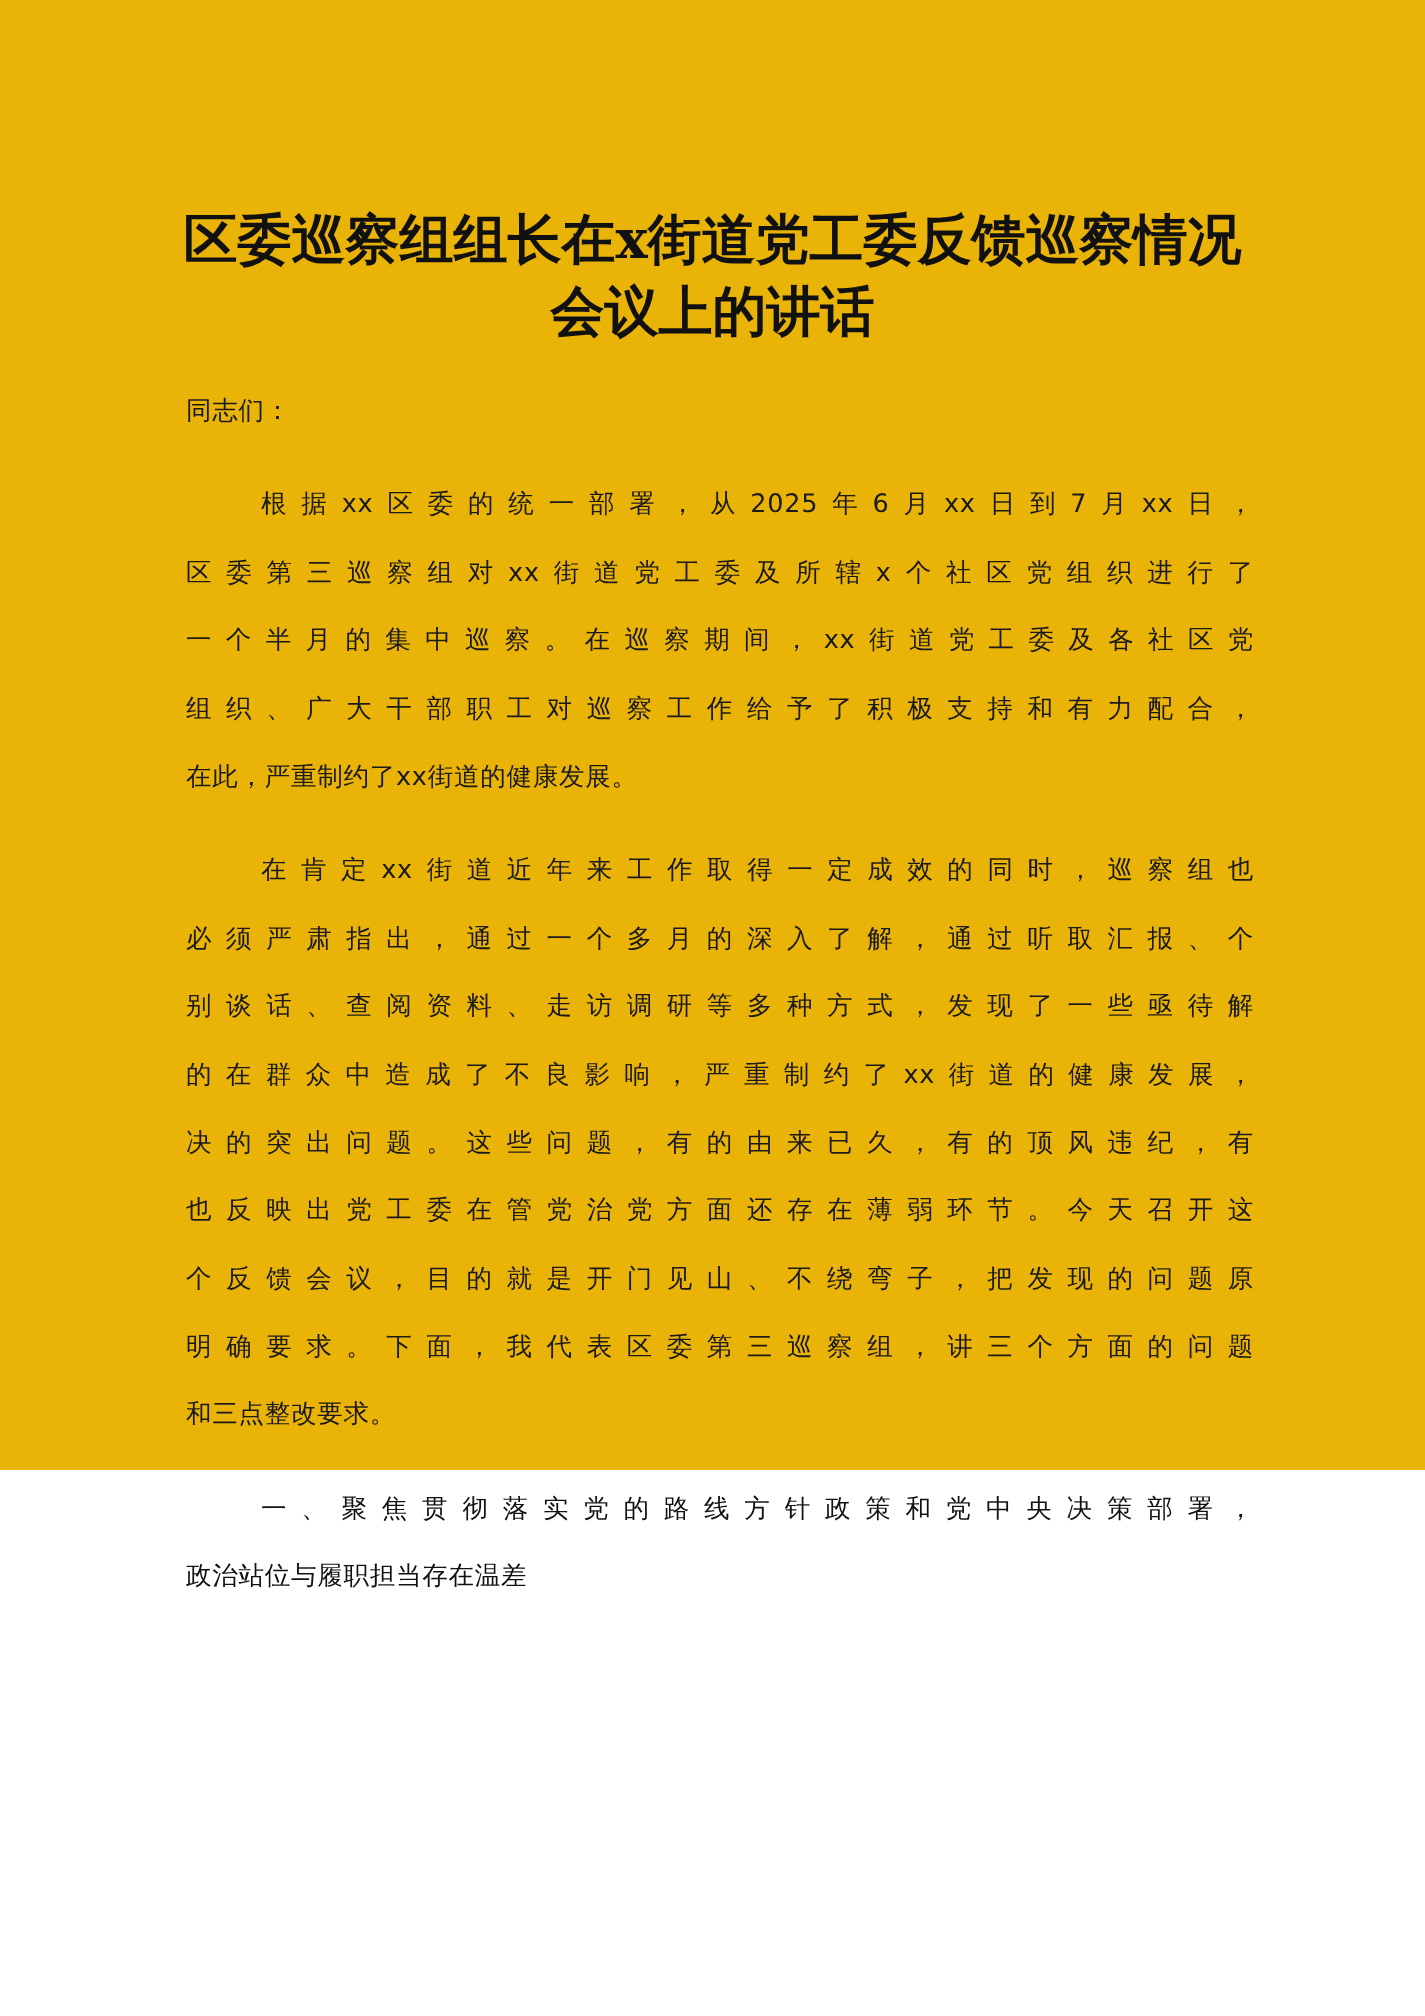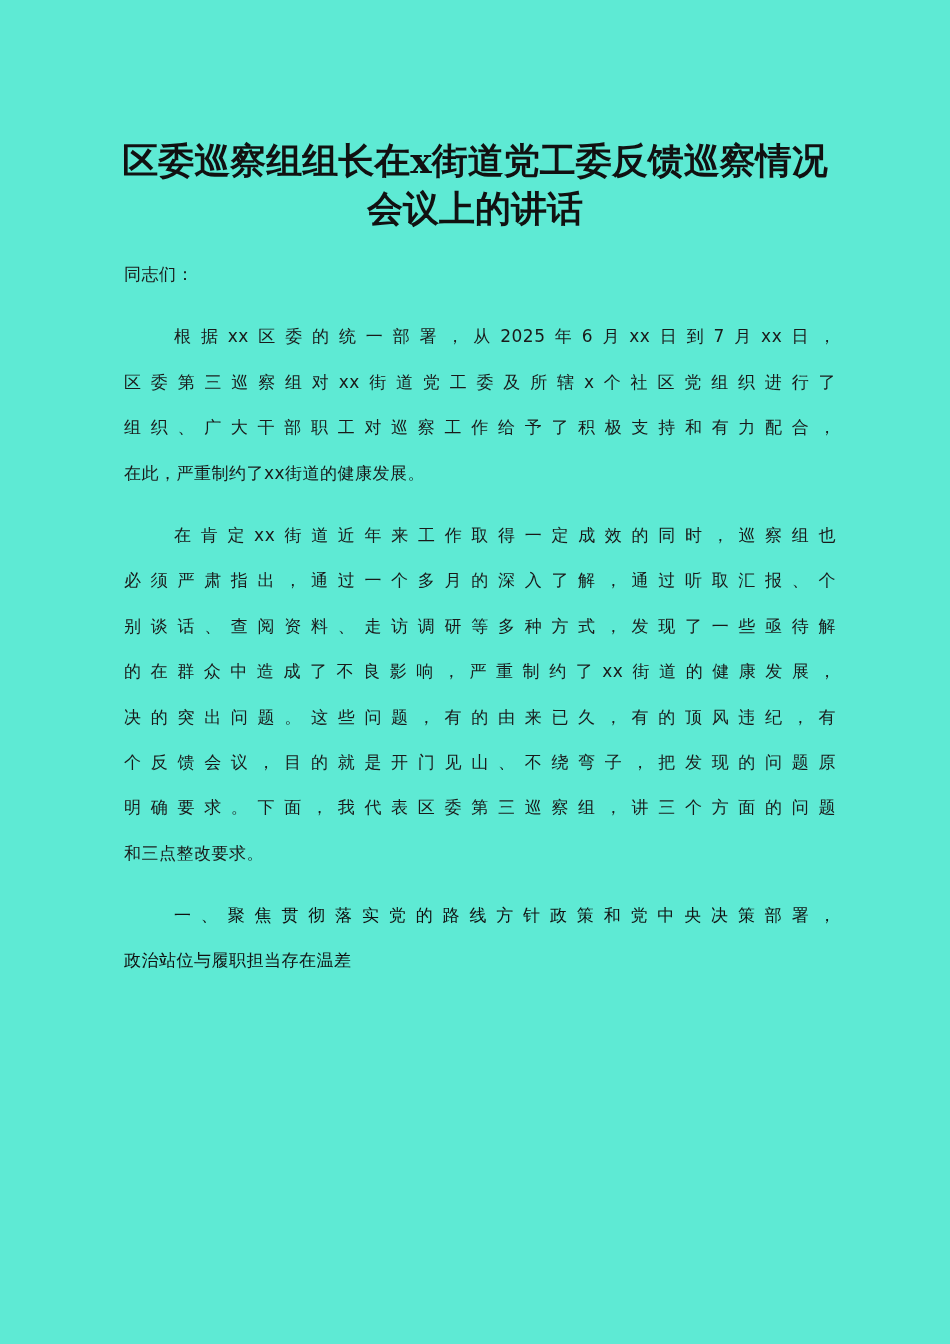--- a/index.html
+++ b/index.html
@@ -11,22 +11,22 @@
       width: 950px;
       height: 1344px;
       position: relative;
       overflow: hidden;
       color: #111111;
     }
     .page {
       position: absolute;
       left: 0; top: 0;
       width: 950px;
-      height: 1344px;
-      background: #5eead4;
+      height: 980px;
+      background: #eab308;
     }
     .title {
       position: absolute;
       left: 100px;
       width: 750px;
       top: 136px;
       text-align: center;
       font-family: "DejaVu Serif", "Liberation Serif", serif;
       font-weight: bold;
       font-size: 36px;
@@ -81,30 +81,32 @@
     <span class="tline">区委巡察组组长在x街道党工委反馈巡察情况</span>
     <span class="tline">会议上的讲话</span>
   </div>
 
   <div class="body">
     <span class="line salutation last">同志们：</span>
 
     <div>
       <span class="line indent">根据xx区委的统一部署，从2025年6月xx日到7月xx日，</span>
       <span class="line">区委第三巡察组对xx街道党工委及所辖x个社区党组织进行了</span>
+      <span class="line">一个半月的集中巡察。在巡察期间，xx街道党工委及各社区党</span>
       <span class="line">组织、广大干部职工对巡察工作给予了积极支持和有力配合，</span>
       <span class="line last">在此，严重制约了xx街道的健康发展。</span>
     </div>
 
     <div>
       <span class="line indent">在肯定xx街道近年来工作取得一定成效的同时，巡察组也</span>
       <span class="line">必须严肃指出，通过一个多月的深入了解，通过听取汇报、个</span>
       <span class="line">别谈话、查阅资料、走访调研等多种方式，发现了一些亟待解</span>
       <span class="line">的在群众中造成了不良影响，严重制约了xx街道的健康发展，</span>
       <span class="line">决的突出问题。这些问题，有的由来已久，有的顶风违纪，有</span>
+      <span class="line">也反映出党工委在管党治党方面还存在薄弱环节。今天召开这</span>
       <span class="line">个反馈会议，目的就是开门见山、不绕弯子，把发现的问题原</span>
       <span class="line">明确要求。下面，我代表区委第三巡察组，讲三个方面的问题</span>
       <span class="line last">和三点整改要求。</span>
     </div>
 
     <div>
       <span class="line heading indent">一、聚焦贯彻落实党的路线方针政策和党中央决策部署，</span>
       <span class="line heading last">政治站位与履职担当存在温差</span>
     </div>
   </div>

